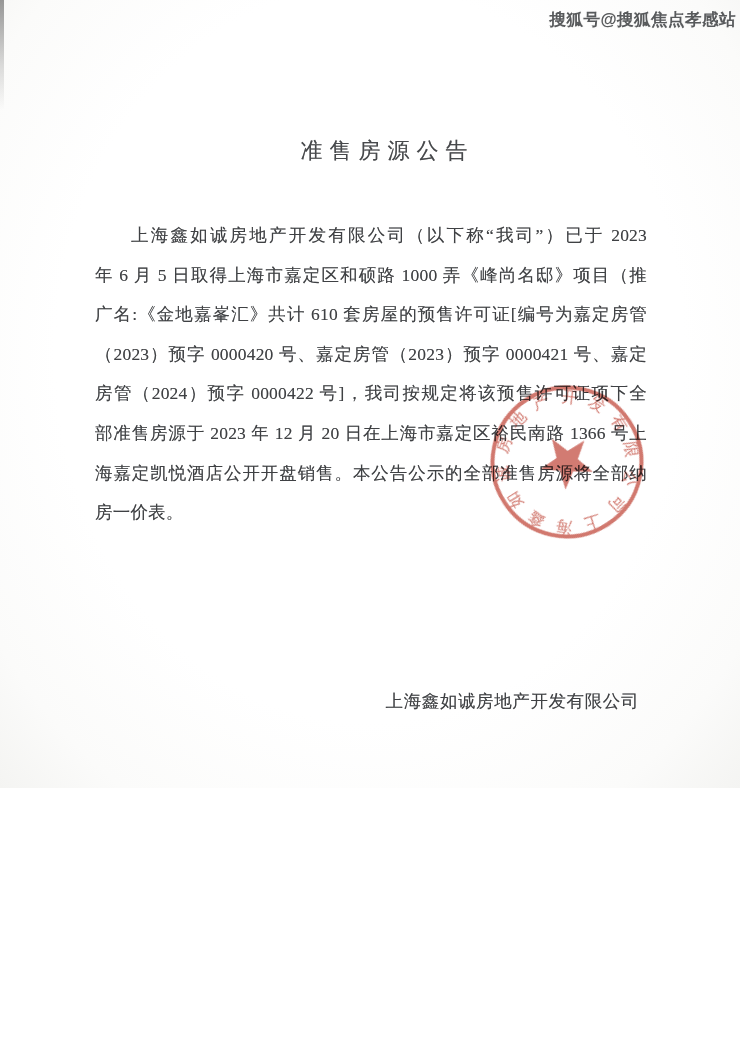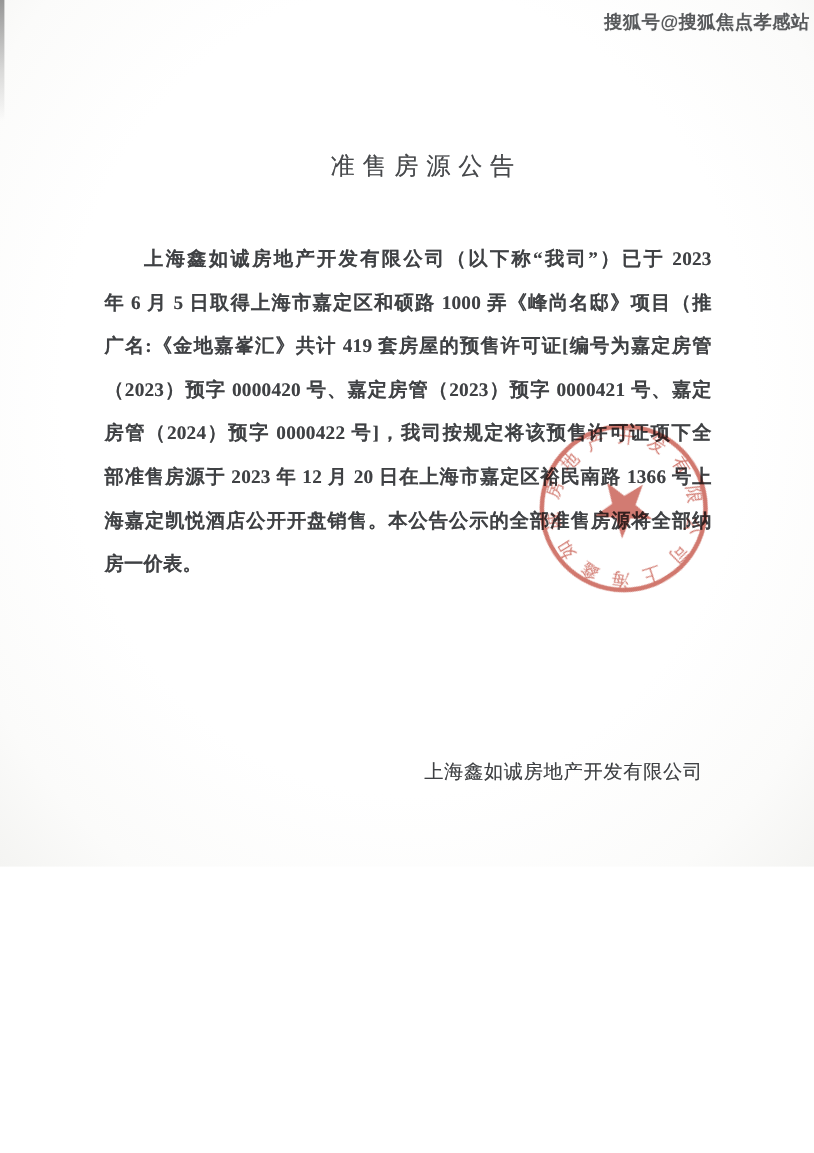--- a/index.html
+++ b/index.html
@@ -41,21 +41,20 @@
     text-indent: 7px;
     color: #47494c;
     text-shadow: 0 0 0.6px rgba(70,70,70,0.5);
     padding-left: 28px;
   }
   .doc-body {
     position: absolute;
     left: 95px;
     top: 216px;
     width: 552px;
-    font-weight: bold;
   }
   .line {
     height: 39.6px;
     line-height: 39.6px;
     font-size: 17.5px;
     letter-spacing: 0.2px;
     white-space: nowrap;
     text-align: justify;
     text-align-last: justify;
     text-shadow: 0 0 0.6px rgba(70,70,70,0.45);
@@ -106,21 +105,21 @@
 
   <div class="edge-shadow"></div>
 
   <div class="watermark top">搜狐号@搜狐焦点孝感站</div>
 
   <h1 class="title">准售房源公告</h1>
 
   <div class="doc-body">
     <div class="line indent">上海鑫如诚房地产开发有限公司（以下称“我司”）已于 2023</div>
     <div class="line">年 6 月 5 日取得上海市嘉定区和硕路 1000 弄《峰尚名邸》项目（推</div>
-    <div class="line">广名:《金地嘉峯汇》共计 419 套房屋的预售许可证[编号为嘉定房管</div>
+    <div class="line">广名:《金地嘉峯汇》共计 610 套房屋的预售许可证[编号为嘉定房管</div>
     <div class="line">（2023）预字 0000420 号、嘉定房管（2023）预字 0000421 号、嘉定</div>
     <div class="line">房管（2024）预字 0000422 号]，我司按规定将该预售许可证项下全</div>
     <div class="line">部准售房源于 2023 年 12 月 20 日在上海市嘉定区裕民南路 1366 号上</div>
     <div class="line">海嘉定凯悦酒店公开开盘销售。本公告公示的全部准售房源将全部纳</div>
     <div class="line last">房一价表。</div>
   </div>
 
   <div class="signature">上海鑫如诚房地产开发有限公司</div>
 
   <svg class="stamp" viewBox="0 0 160 160" xmlns="http://www.w3.org/2000/svg">

